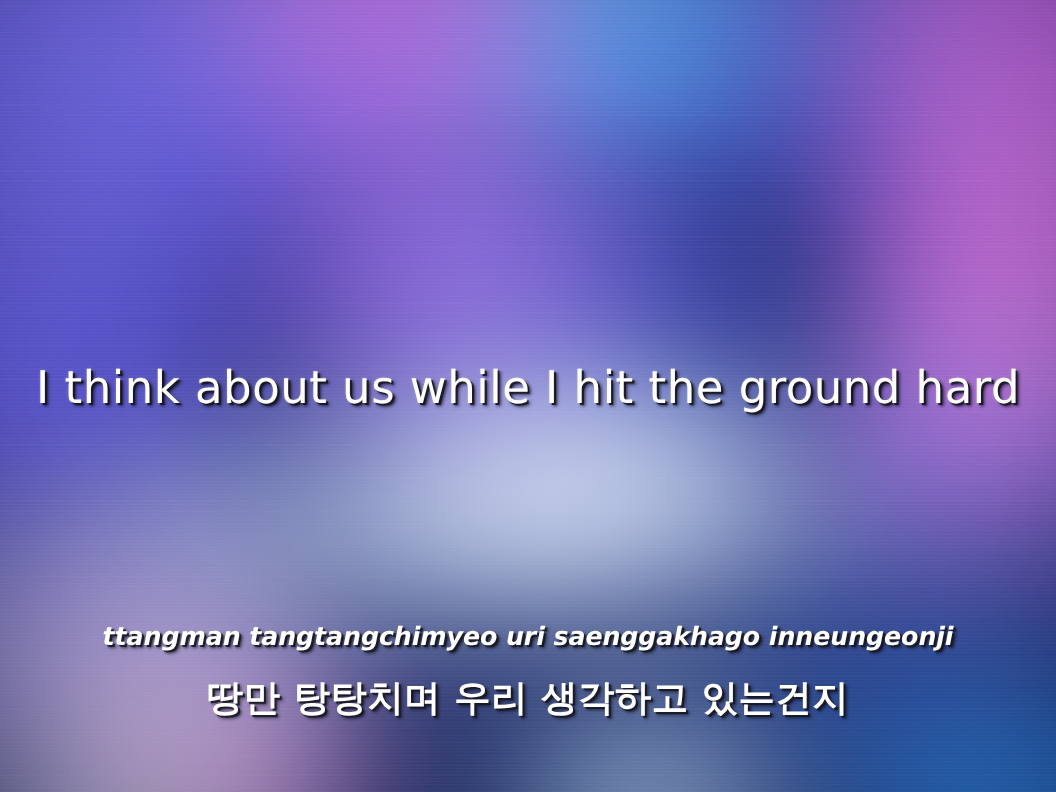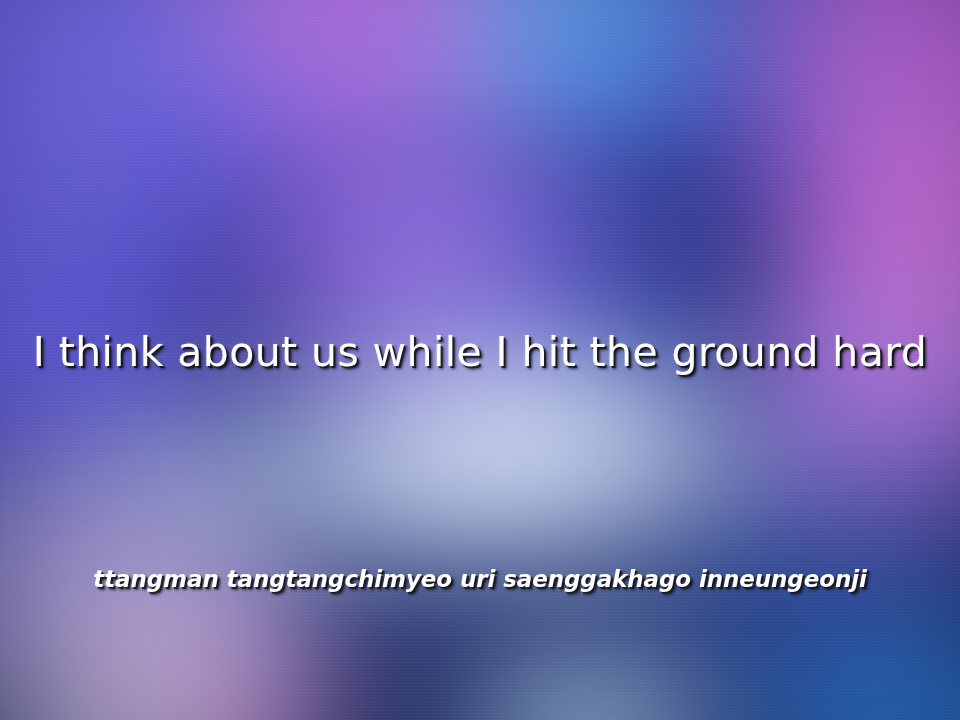--- a/index.html
+++ b/index.html
@@ -211,16 +211,17 @@
     <div class="bg-noise"></div>
     <div class="bg-vignette"></div>
   </div>
 
   <div class="subs">
 
     <div class="line line-romanization">ttangman tangtangchimyeo uri saenggakhago inneungeonji</div>
 
     <div class="line line-english">I think about us while I hit the ground hard</div>
 
+    <div class="line line-korean">땅만 탕탕치며 우리 생각하고 있는건지</div>
 
   </div>
 
 </div>
 
 </body></html>

